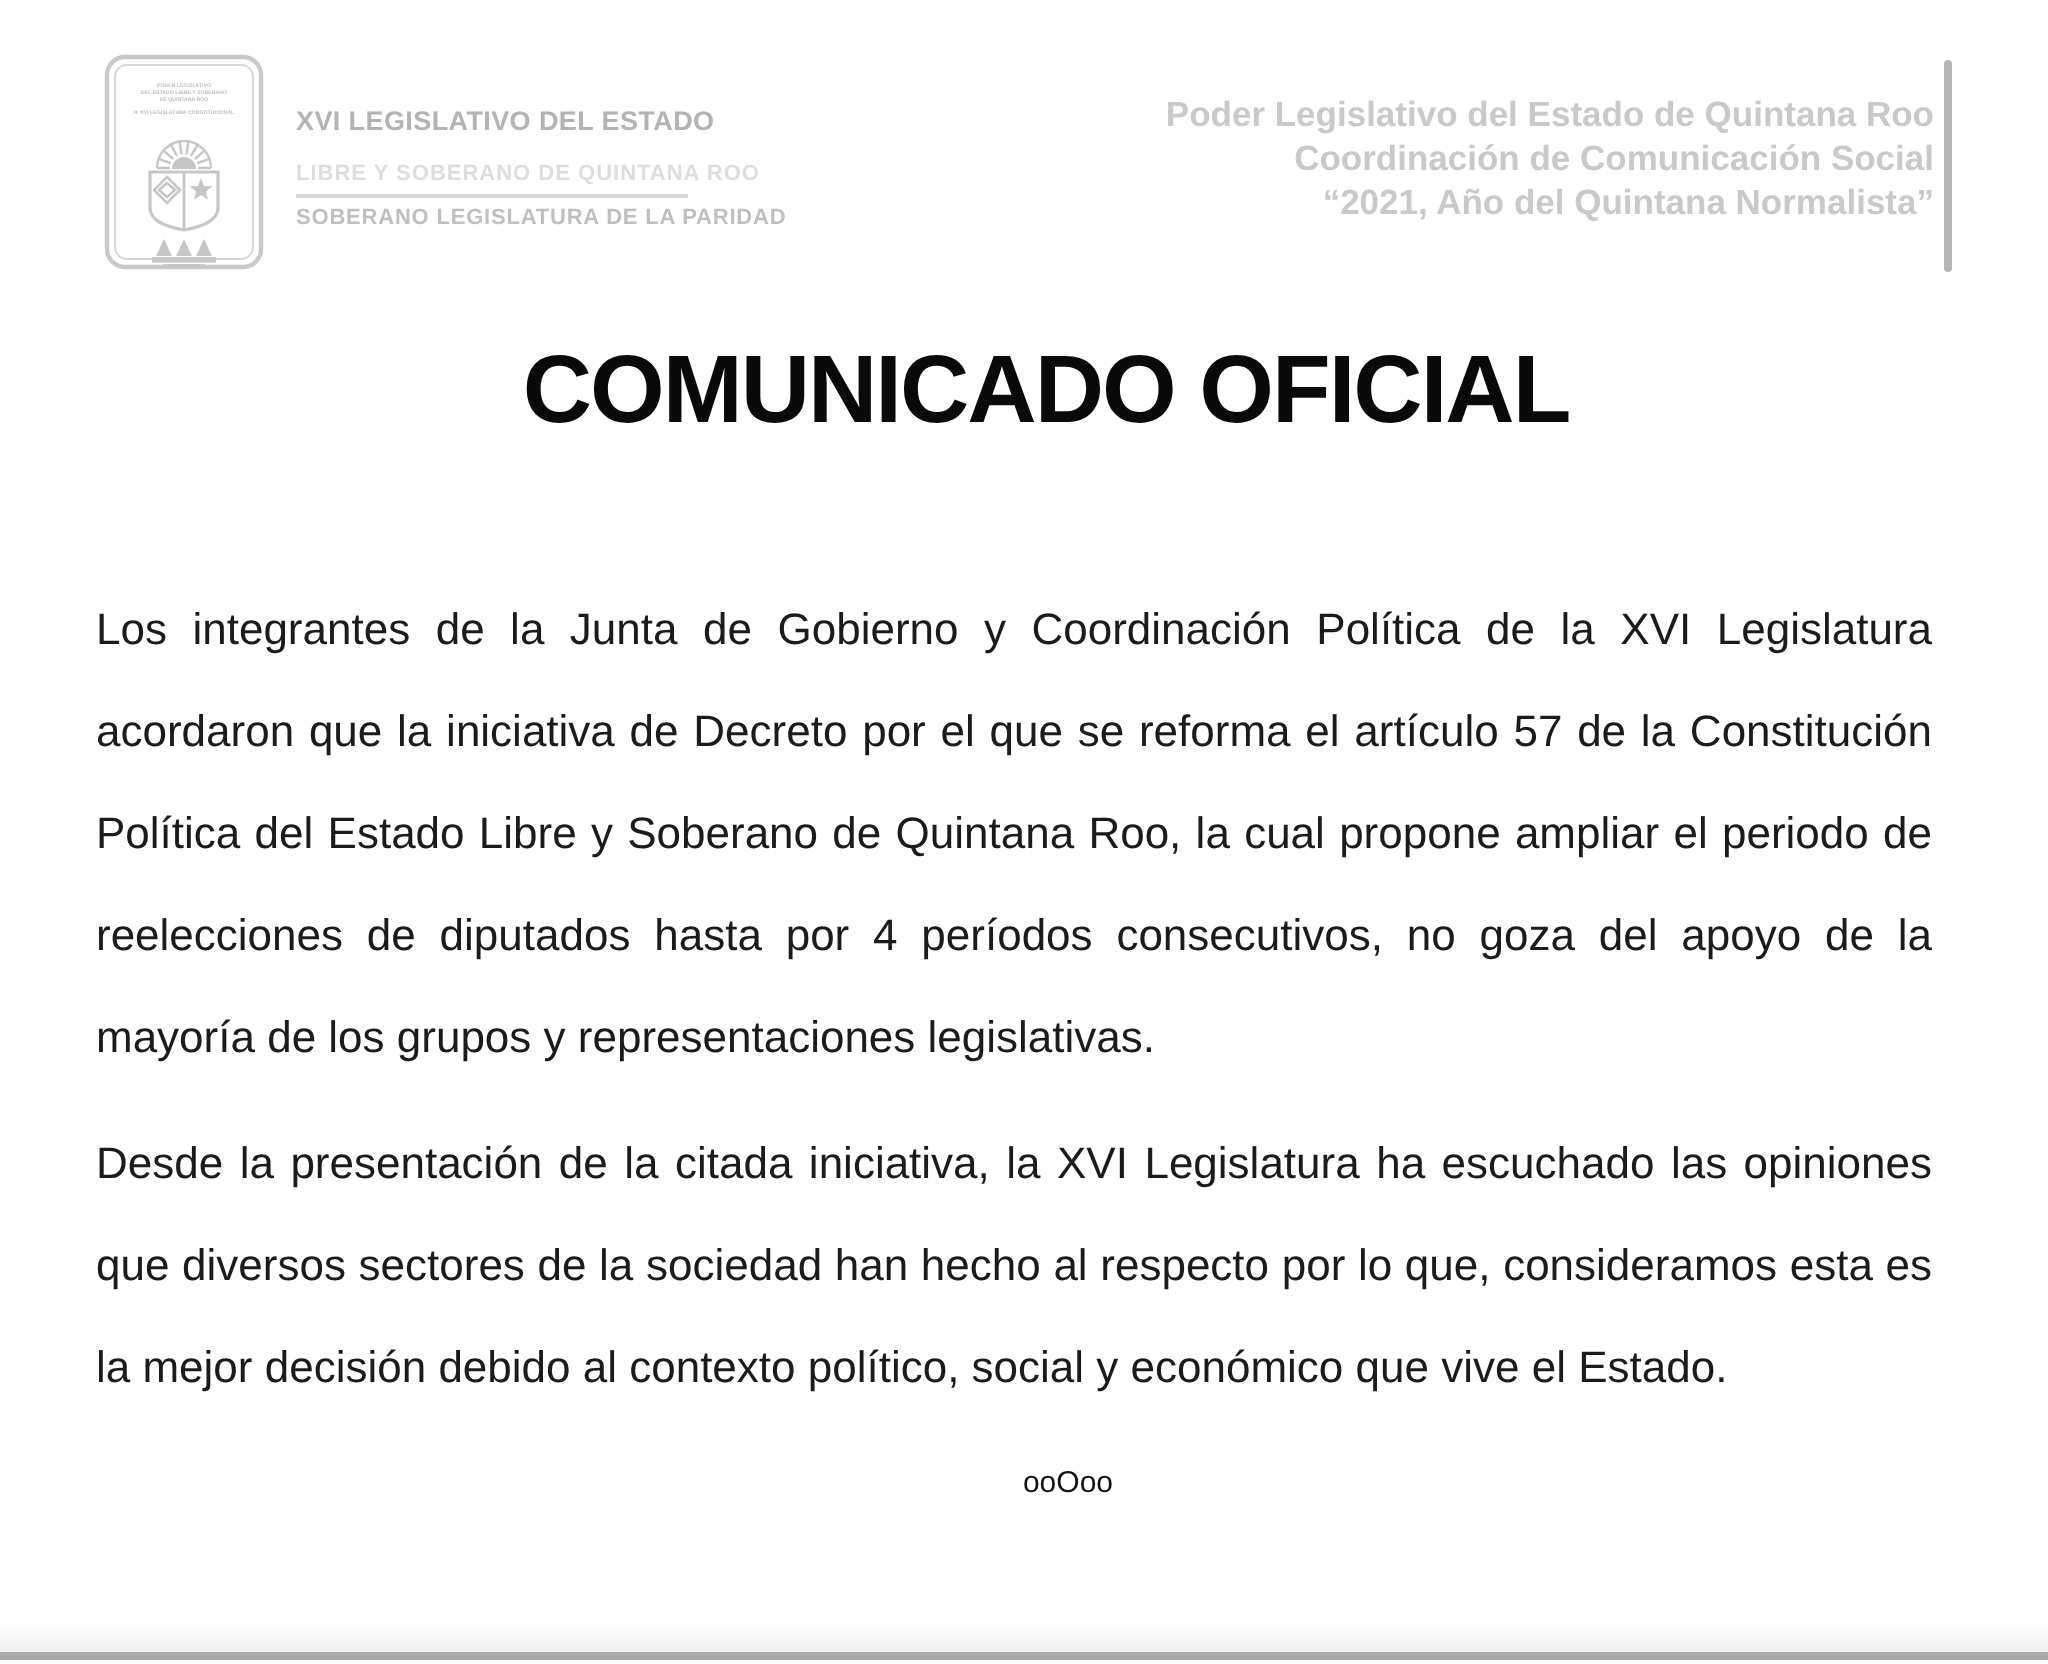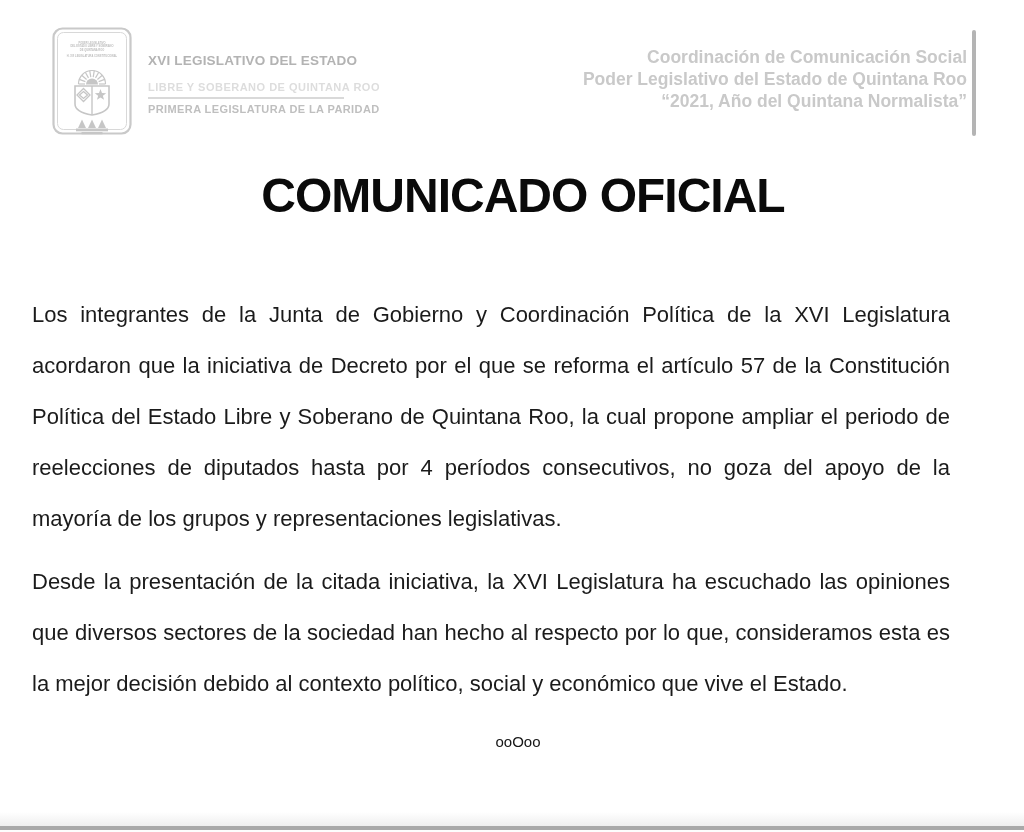--- a/index.html
+++ b/index.html
@@ -101,21 +101,21 @@
     font-size: 21px;
     font-weight: 400;
     color: #111111;
     line-height: 26px;
   }
 
   
   .body-text {
     position: absolute;
     top: 289px;
-    left: 32px;
+    left: 48px;
     width: 918px;
     color: #1b1b1b;
   }
   .body-text p {
     margin: 0 0 12px 0;
     font-size: 22px;
     line-height: 51px;
     text-align: justify;
   }
   .footer-mark {
@@ -199,26 +199,26 @@
       <polygon points="46,101 50,92.5 54,101"></polygon>
       <rect x="24" y="101.5" width="32" height="2.8"></rect>
       <rect x="29.5" y="105" width="21" height="2.3"></rect>
     </g>
   </svg>
 
   <div class="lh-left">
     <div class="l1">XVI LEGISLATIVO DEL ESTADO</div>
     <div class="l2">LIBRE Y SOBERANO DE QUINTANA ROO</div>
     <div class="divider"></div>
-    <div class="l3">PRIMERA LEGISLATURA DE LA PARIDAD</div>
+    <div class="l3">SOBERANO LEGISLATURA DE LA PARIDAD</div>
   </div>
 
   <div class="lh-right">
+    <div>Poder Legislativo del Estado de Quintana Roo</div>
     <div>Coordinación de Comunicación Social</div>
-    <div>Poder Legislativo del Estado de Quintana Roo</div>
     <div>“2021, Año del Quintana Normalista”</div>
   </div>
 
   <div class="vrule"></div>
 
   <h1 class="title" style="margin:0;padding-left:16px;">COMUNICADO OFICIAL</h1>
 
   <div class="body-text">
     <p>Los integrantes de la Junta de Gobierno y Coordinación Política de la XVI Legislatura acordaron que la iniciativa de Decreto por el que se reforma el artículo 57 de la Constitución Política del Estado Libre y Soberano de Quintana Roo, la cual propone ampliar el periodo de reelecciones de diputados hasta por 4 períodos consecutivos, no goza del apoyo de la mayoría de los grupos y representaciones legislativas.</p>
     <p>Desde la presentación de la citada iniciativa, la XVI Legislatura ha escuchado las opiniones que diversos sectores de la sociedad han hecho al respecto por lo que, consideramos esta es la mejor decisión debido al contexto político, social y económico que vive el Estado.</p>

